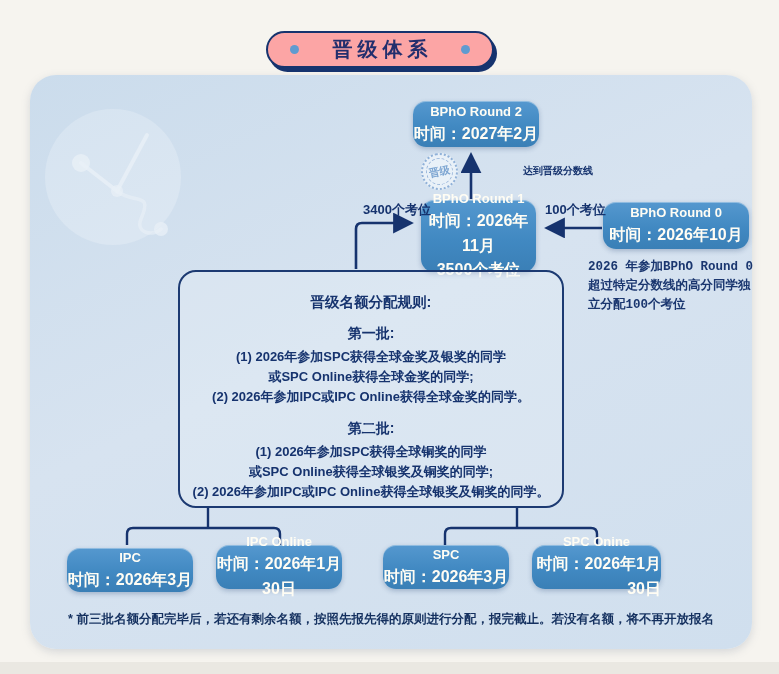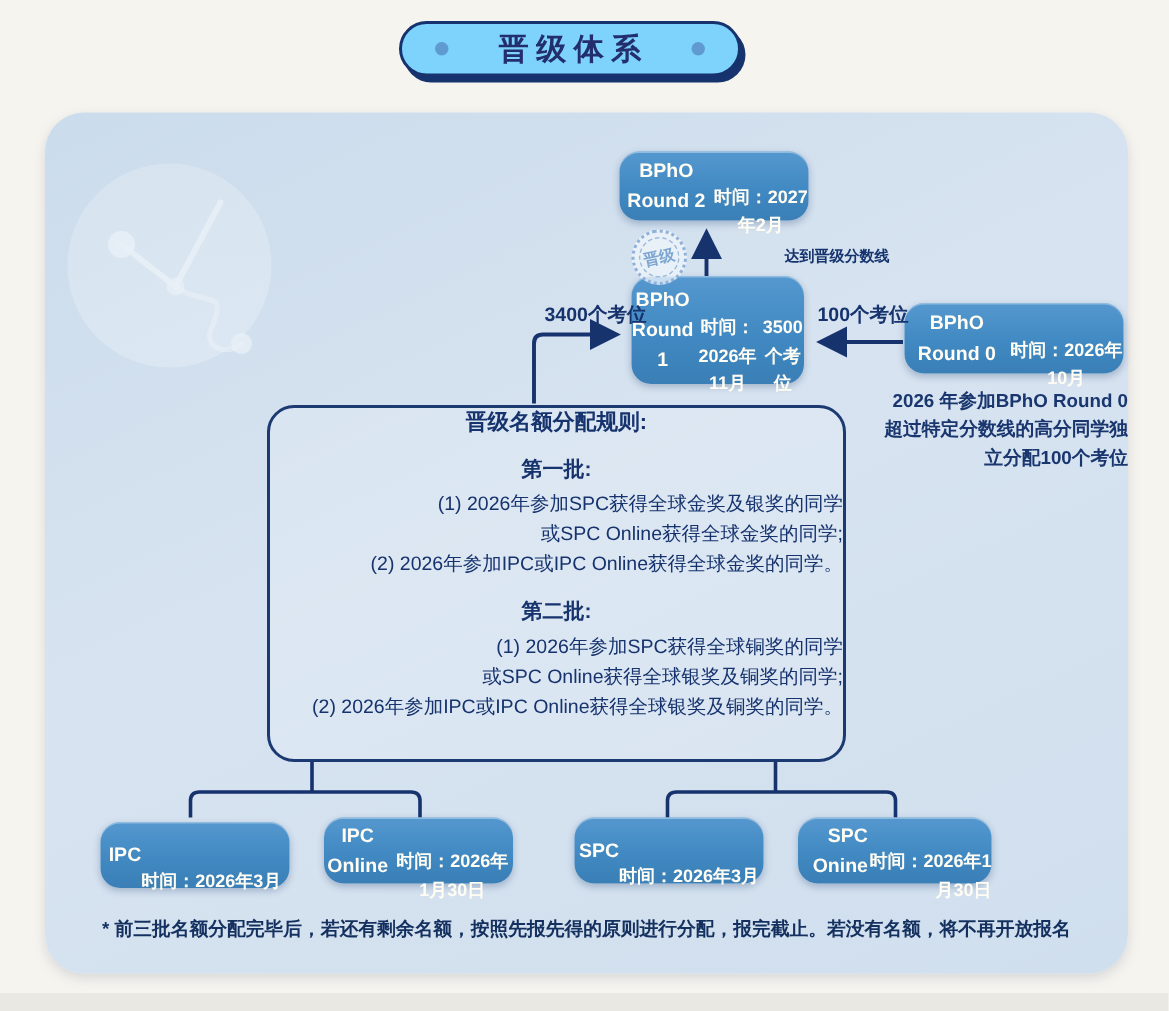--- a/index.html
+++ b/index.html
@@ -7,22 +7,22 @@
   body {
     font-family: "Liberation Sans", sans-serif;
     background: #f6f4ef;
     width: 779px; height: 674px;
     overflow: hidden;
   }
   .stage { position: relative; width: 779px; height: 674px; }
 
   
   .title-pill {
-    position: absolute; left: 266px; top: 14px; width: 228px; height: 37px;
-    background: #7dd3fc;
+    position: absolute; left: 266px; top: 31px; width: 228px; height: 37px;
+    background: #fca5a5;
     border: 2.5px solid #16336e;
     border-radius: 999px;
     box-shadow: 3px 4px 0 0 #16336e;
     display: flex; align-items: center; justify-content: space-between;
     padding: 0 22px;
   }
   .title-pill .dot { width: 9px; height: 9px; border-radius: 50%; background: #5f9bd0; }
   .title-text {
     color: #232e6d; font-size: 20px; font-weight: bold; letter-spacing: 5px;
     padding-left: 5px;
@@ -42,45 +42,45 @@
 
   
   .connectors { position: absolute; left: 0; top: 0; width: 779px; height: 674px; pointer-events: none; }
 
   
   .node {
     position: absolute;
     background: linear-gradient(180deg, #5598cf 0%, #4189c2 55%, #3a7fb6 100%);
     border-radius: 13px;
     color: #fffdf4;
-    display: flex; flex-direction: row; align-items: center; justify-content: center;
+    display: flex; flex-direction: column; align-items: center; justify-content: center;
     text-align: center; font-weight: bold; line-height: 1.55;
     box-shadow: 0 2px 5px rgba(30,60,110,.28), inset 0 1px 0 rgba(255,255,255,.35);
   }
   .node-name { font-size: 13px; }
-  .node-time, .node-seats { font-size: 12px; margin-top: 34px; }
+  .node-time, .node-seats { font-size: 16px; }
 
   .n-round2 { left: 413px; top: 101px; width: 126px; height: 46px; }
-  .n-round1 { left: 421px; top: 184px; width: 115px; height: 72px; }
+  .n-round1 { left: 421px; top: 200px; width: 115px; height: 72px; }
   .n-round0 { left: 603px; top: 202px; width: 146px; height: 47px; }
   .n-ipc   { left: 67px;  top: 548px; width: 126px; height: 44px; }
   .n-ipco  { left: 216px; top: 545px; width: 126px; height: 44px; }
   .n-spc   { left: 383px; top: 545px; width: 126px; height: 44px; }
   .n-spco  { left: 532px; top: 545px; width: 129px; height: 44px; text-align: right; }
 
   
   .flow-label { position: absolute; color: #16336e; font-weight: bold; font-size: 13px; white-space: nowrap; }
   .lbl-3400 { left: 341px; top: 201px; margin-left: 22px; }
   .lbl-100  { left: 545px; top: 201px; }
   .lbl-promo{ left: 495px; top: 164px; font-size: 10px; margin-left: 28px; }
 
   .note-r0 {
-    position: absolute; left: 576px; top: 258px; width: 176px;
+    position: absolute; left: 588px; top: 258px; width: 176px;
     color: #1a366f; font-weight: 600; font-size: 12.5px; line-height: 19px;
-    text-align: right; white-space: pre-line;
+    text-align: left; white-space: pre-line; font-family: Liberation Mono, monospace;
   }
 
   
   .seal {
     position: absolute; left: 421px; top: 153px; width: 37px; height: 37px;
     border: 2px dotted #90b1d8; border-radius: 50%;
     background: rgba(240,246,251,.75);
     display: flex; align-items: center; justify-content: center;
     transform: rotate(-12deg);
   }
@@ -89,24 +89,25 @@
     display: flex; align-items: center; justify-content: center;
     color: #7ea6d2; font-size: 10.5px; font-weight: bold; letter-spacing: 0;
   }
 
   
   .rules {
     position: absolute; left: 178px; top: 270px; width: 386px; height: 238px;
     border: 2.5px solid #1c3a72; border-radius: 18px;
     background: rgba(229,238,246,.35);
     color: #16336e; text-align: center;
+    padding-top: 21px;
   }
   .rules-title { font-size: 14.5px; font-weight: bold; }
   .batch-title { font-size: 14px; font-weight: bold; margin-top: 13px; }
-  .batch-lines { font-size: 13px; font-weight: 400; line-height: 20px; margin-top: 4px; white-space: pre-line; text-align: right; }
+  .batch-lines { font-size: 13px; font-weight: 700; line-height: 20px; margin-top: 4px; white-space: pre-line; }
 
   
   .footnote {
     position: absolute; left: 30px; top: 611px; width: 722px;
     text-align: center; color: #14305f; font-weight: bold; font-size: 12.5px;
   }
 </style>
 </head>
 <body>
 

